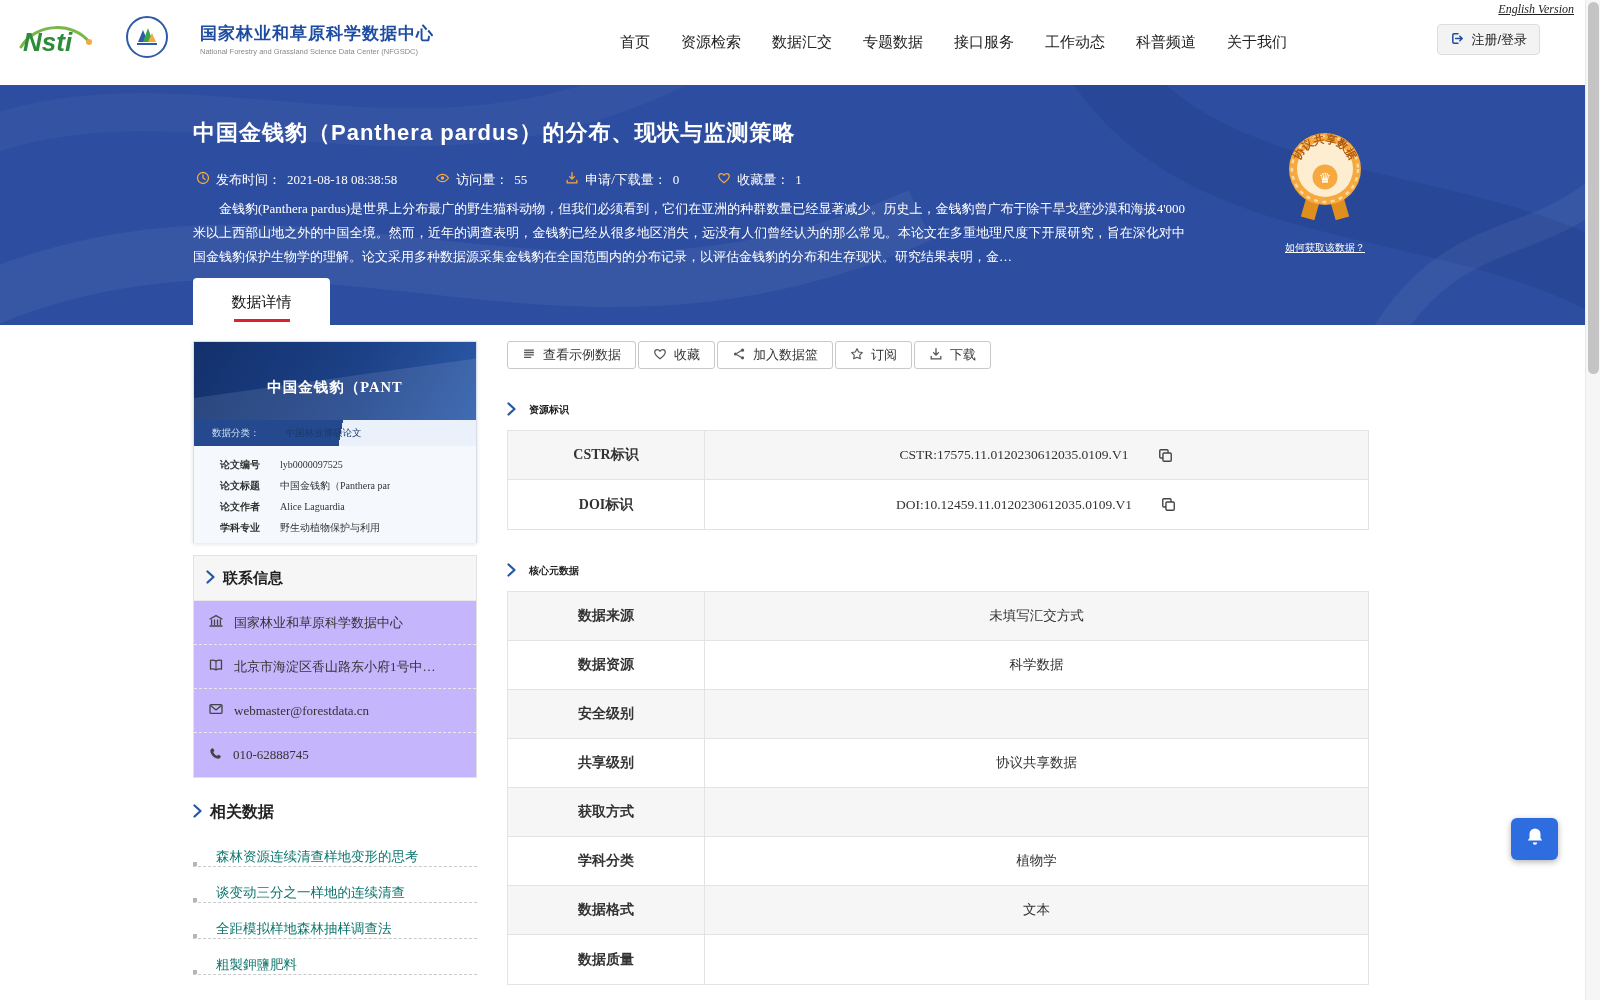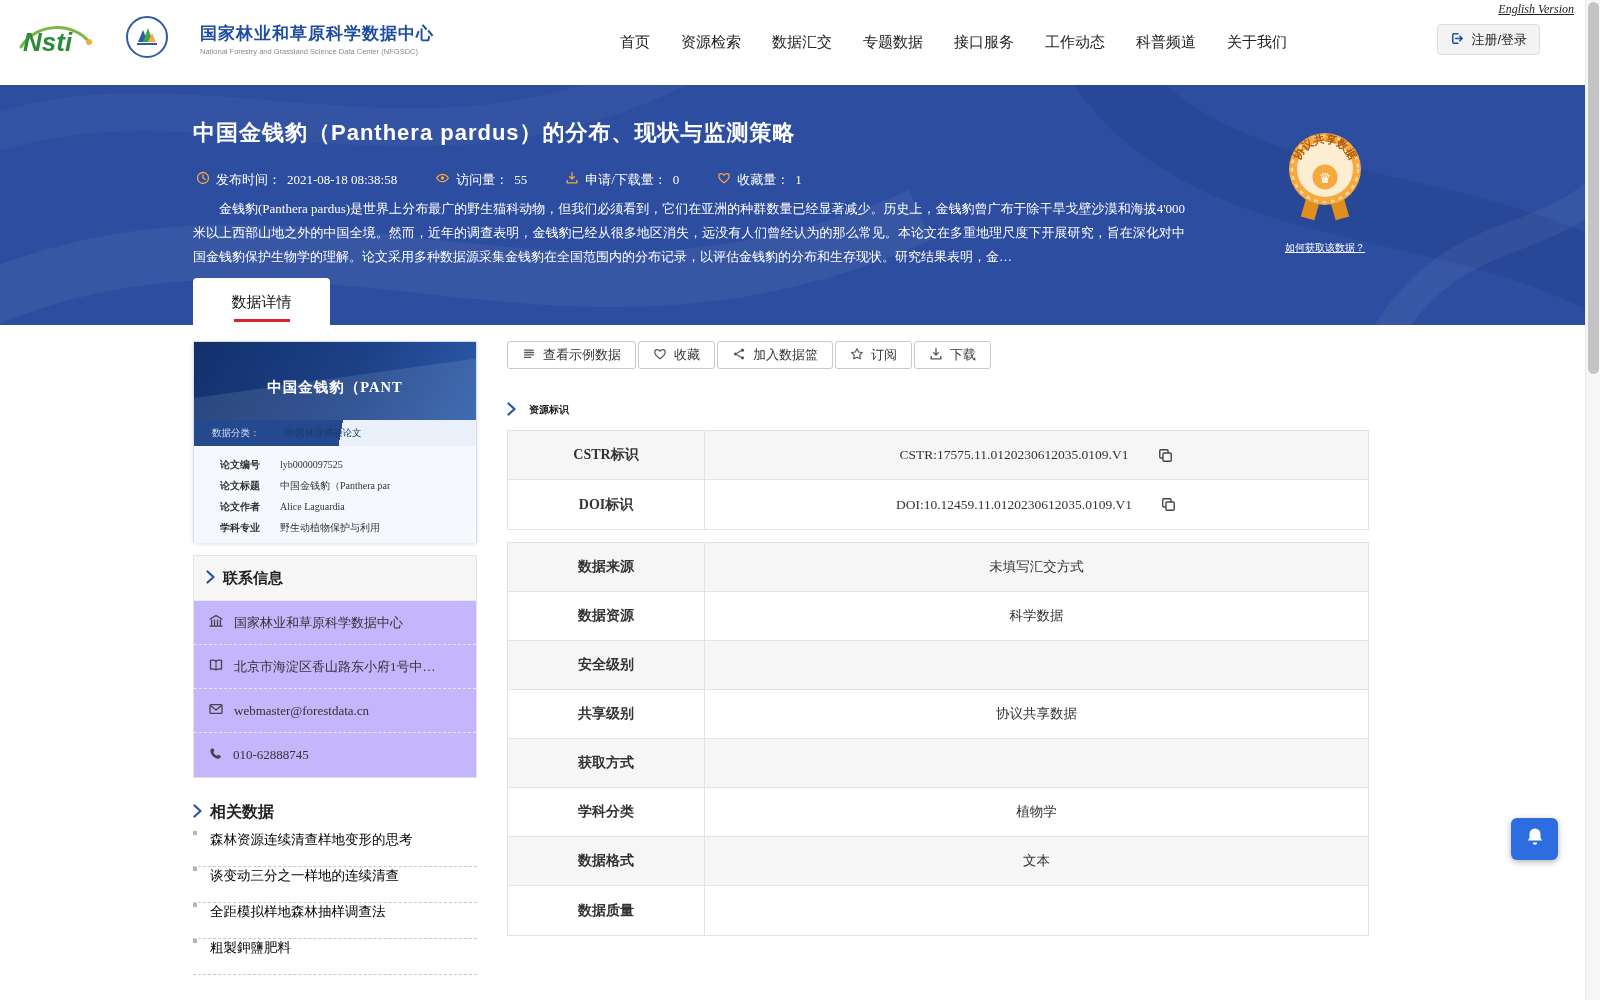--- a/index.html
+++ b/index.html
@@ -66,22 +66,22 @@
     border-bottom:1px solid #e8e8e8;padding-left:12px;font-size:15px;font-weight:bold;color:#222}
   .contact-item{display:flex;align-items:center;gap:10px;height:44px;padding:0 14px;font-size:13px;color:#333;
     border-bottom:1px dashed #e9e9e9;font-family:"Liberation Serif","DejaVu Serif",serif}
   .contact-item:last-child{border-bottom:none}
   .contact-item .svgi{color:#444;flex:0 0 auto}
 
   
   .related{margin-top:24px}
   .related-head{display:flex;align-items:center;gap:8px;font-size:16px;font-weight:bold;color:#222}
   .related-list{margin-top:8px}
-  .related-item{display:flex;align-items:flex-start;gap:13px;height:36px;border-bottom:1px dashed #c9c9c9;
-    font-size:13.5px;color:#000000;cursor:pointer;font-family:"Liberation Serif","DejaVu Serif",serif}
+  .related-item{display:flex;align-items:flex-end;gap:19px;height:36px;border-bottom:1px dashed #c9c9c9;
+    font-size:13.5px;color:#0f766e;cursor:pointer;font-family:"Liberation Serif","DejaVu Serif",serif}
   .related-item .bullet{width:4px;height:4px;background:#b5b5b5;flex:0 0 auto}
 
   
   .actions{display:flex;gap:2px}
   .act-btn{display:flex;align-items:center;gap:7px;height:28px;padding:0 14px;border:1px solid #c9c9c9;
     border-radius:3px;background:#fff;font-size:13px;color:#333;cursor:pointer}
   .act-btn .svgi{color:#555}
 
   
   .sec-head{display:flex;align-items:center;gap:13px;font-size:10px;font-weight:bold;color:#222;margin-top:33px}
@@ -385,20 +385,26 @@
           <span class="copy-btn">
               <svg width="17" height="17" viewBox="0 0 16 16">
                 <rect x="5.6" y="5.6" width="7.8" height="7.8" rx="1" fill="none" stroke="currentColor" stroke-width="1.3"></rect>
                 <path d="M10.4 5.6V3.6a1 1 0 0 0-1-1H3.6a1 1 0 0 0-1 1v5.8a1 1 0 0 0 1 1h2" fill="none" stroke="currentColor" stroke-width="1.3"></path>
               </svg>
             </span>
         </div>
       </div>
     </div>
 
+    <div class="sec-head">
+      <span class="svgi chev"><svg width="9" height="14" viewBox="0 0 9 14">
+            <path d="M1.5 1.5l6 5.5-6 5.5" fill="none" stroke="currentColor" stroke-width="2.2" stroke-linecap="round" stroke-linejoin="round"></path>
+          </svg></span>
+      <span>核心元数据</span>
+    </div>
 
     <div class="dtable">
       <div class="drow odd">
         <div class="dlabel">数据来源</div>
         <div class="dvalue">未填写汇交方式</div>
       </div>
       <div class="drow">
         <div class="dlabel">数据资源</div>
         <div class="dvalue">科学数据</div>
       </div>

